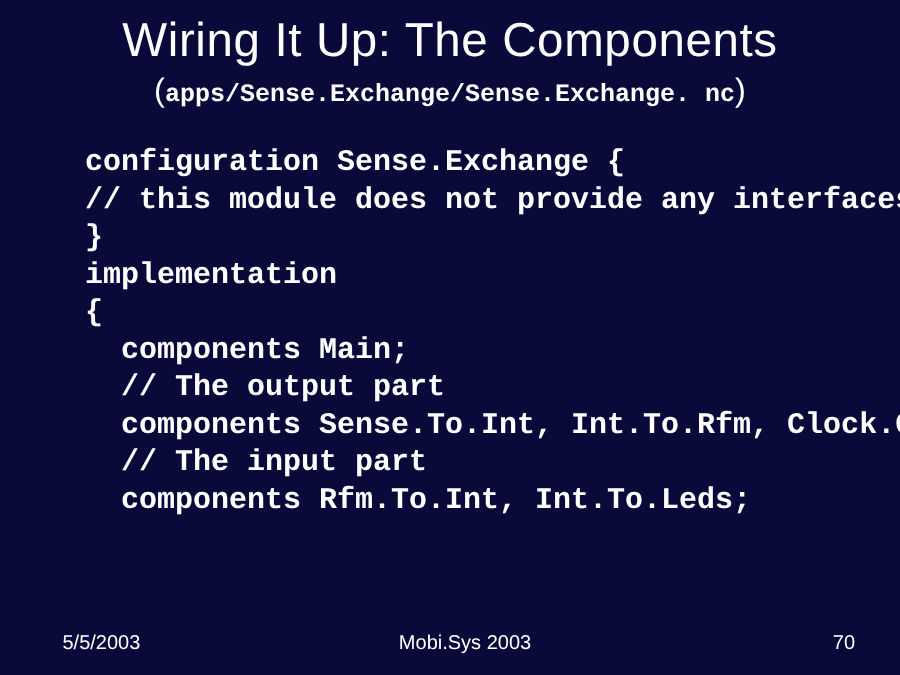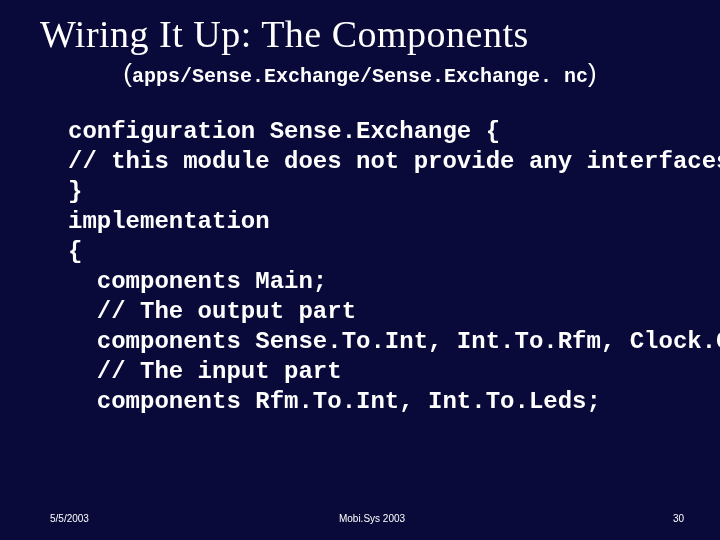--- a/index.html
+++ b/index.html
@@ -13,24 +13,24 @@
     overflow: hidden;
   }
   .slide {
     width: 720px;
     height: 540px;
     position: relative;
     box-sizing: border-box;
     padding: 12px 40px 0 40px;
   }
   .title {
-    font-family: Liberation Serif, serif;
+    font-family: Liberation Sans, sans-serif;
     font-size: 38px;
     font-weight: normal;
-    text-align: left;
+    text-align: center;
     margin: 0 0 2px 0;
     letter-spacing: 0.5px;
   }
   .subtitle {
     font-family: "Comic Sans MS", "Comic Sans", cursive, sans-serif;
     font-size: 24px;
     text-align: center;
     margin: 0 0 28px 0;
   }
   .subtitle .paren {
@@ -49,21 +49,21 @@
     font-size: 24px;
     line-height: 1.25;
     white-space: pre;
     margin-left: 28px;
   }
   .footer {
     position: absolute;
     bottom: 16px;
     left: 50px;
     right: 36px;
-    font-size: 10px;
+    font-size: 16px;
     display: flex;
     justify-content: space-between;
     align-items: flex-start;
   }
   .footer .center {
     position: absolute;
     left: 10px; right: 0;
     text-align: center;
   }
   .footer .right {
@@ -88,16 +88,16 @@
 {
   components Main;
   // The output part
   components Sense.To.Int, Int.To.Rfm, Clock.C, Photo;
   // The input part
   components Rfm.To.Int, Int.To.Leds;</div>
 
   <div class="footer">
     <span>5/5/2003</span>
     <span class="center">Mobi.Sys 2003</span>
-    <span class="right">30</span>
+    <span class="right">70</span>
   </div>
 
 </div>
 
 </body></html>

